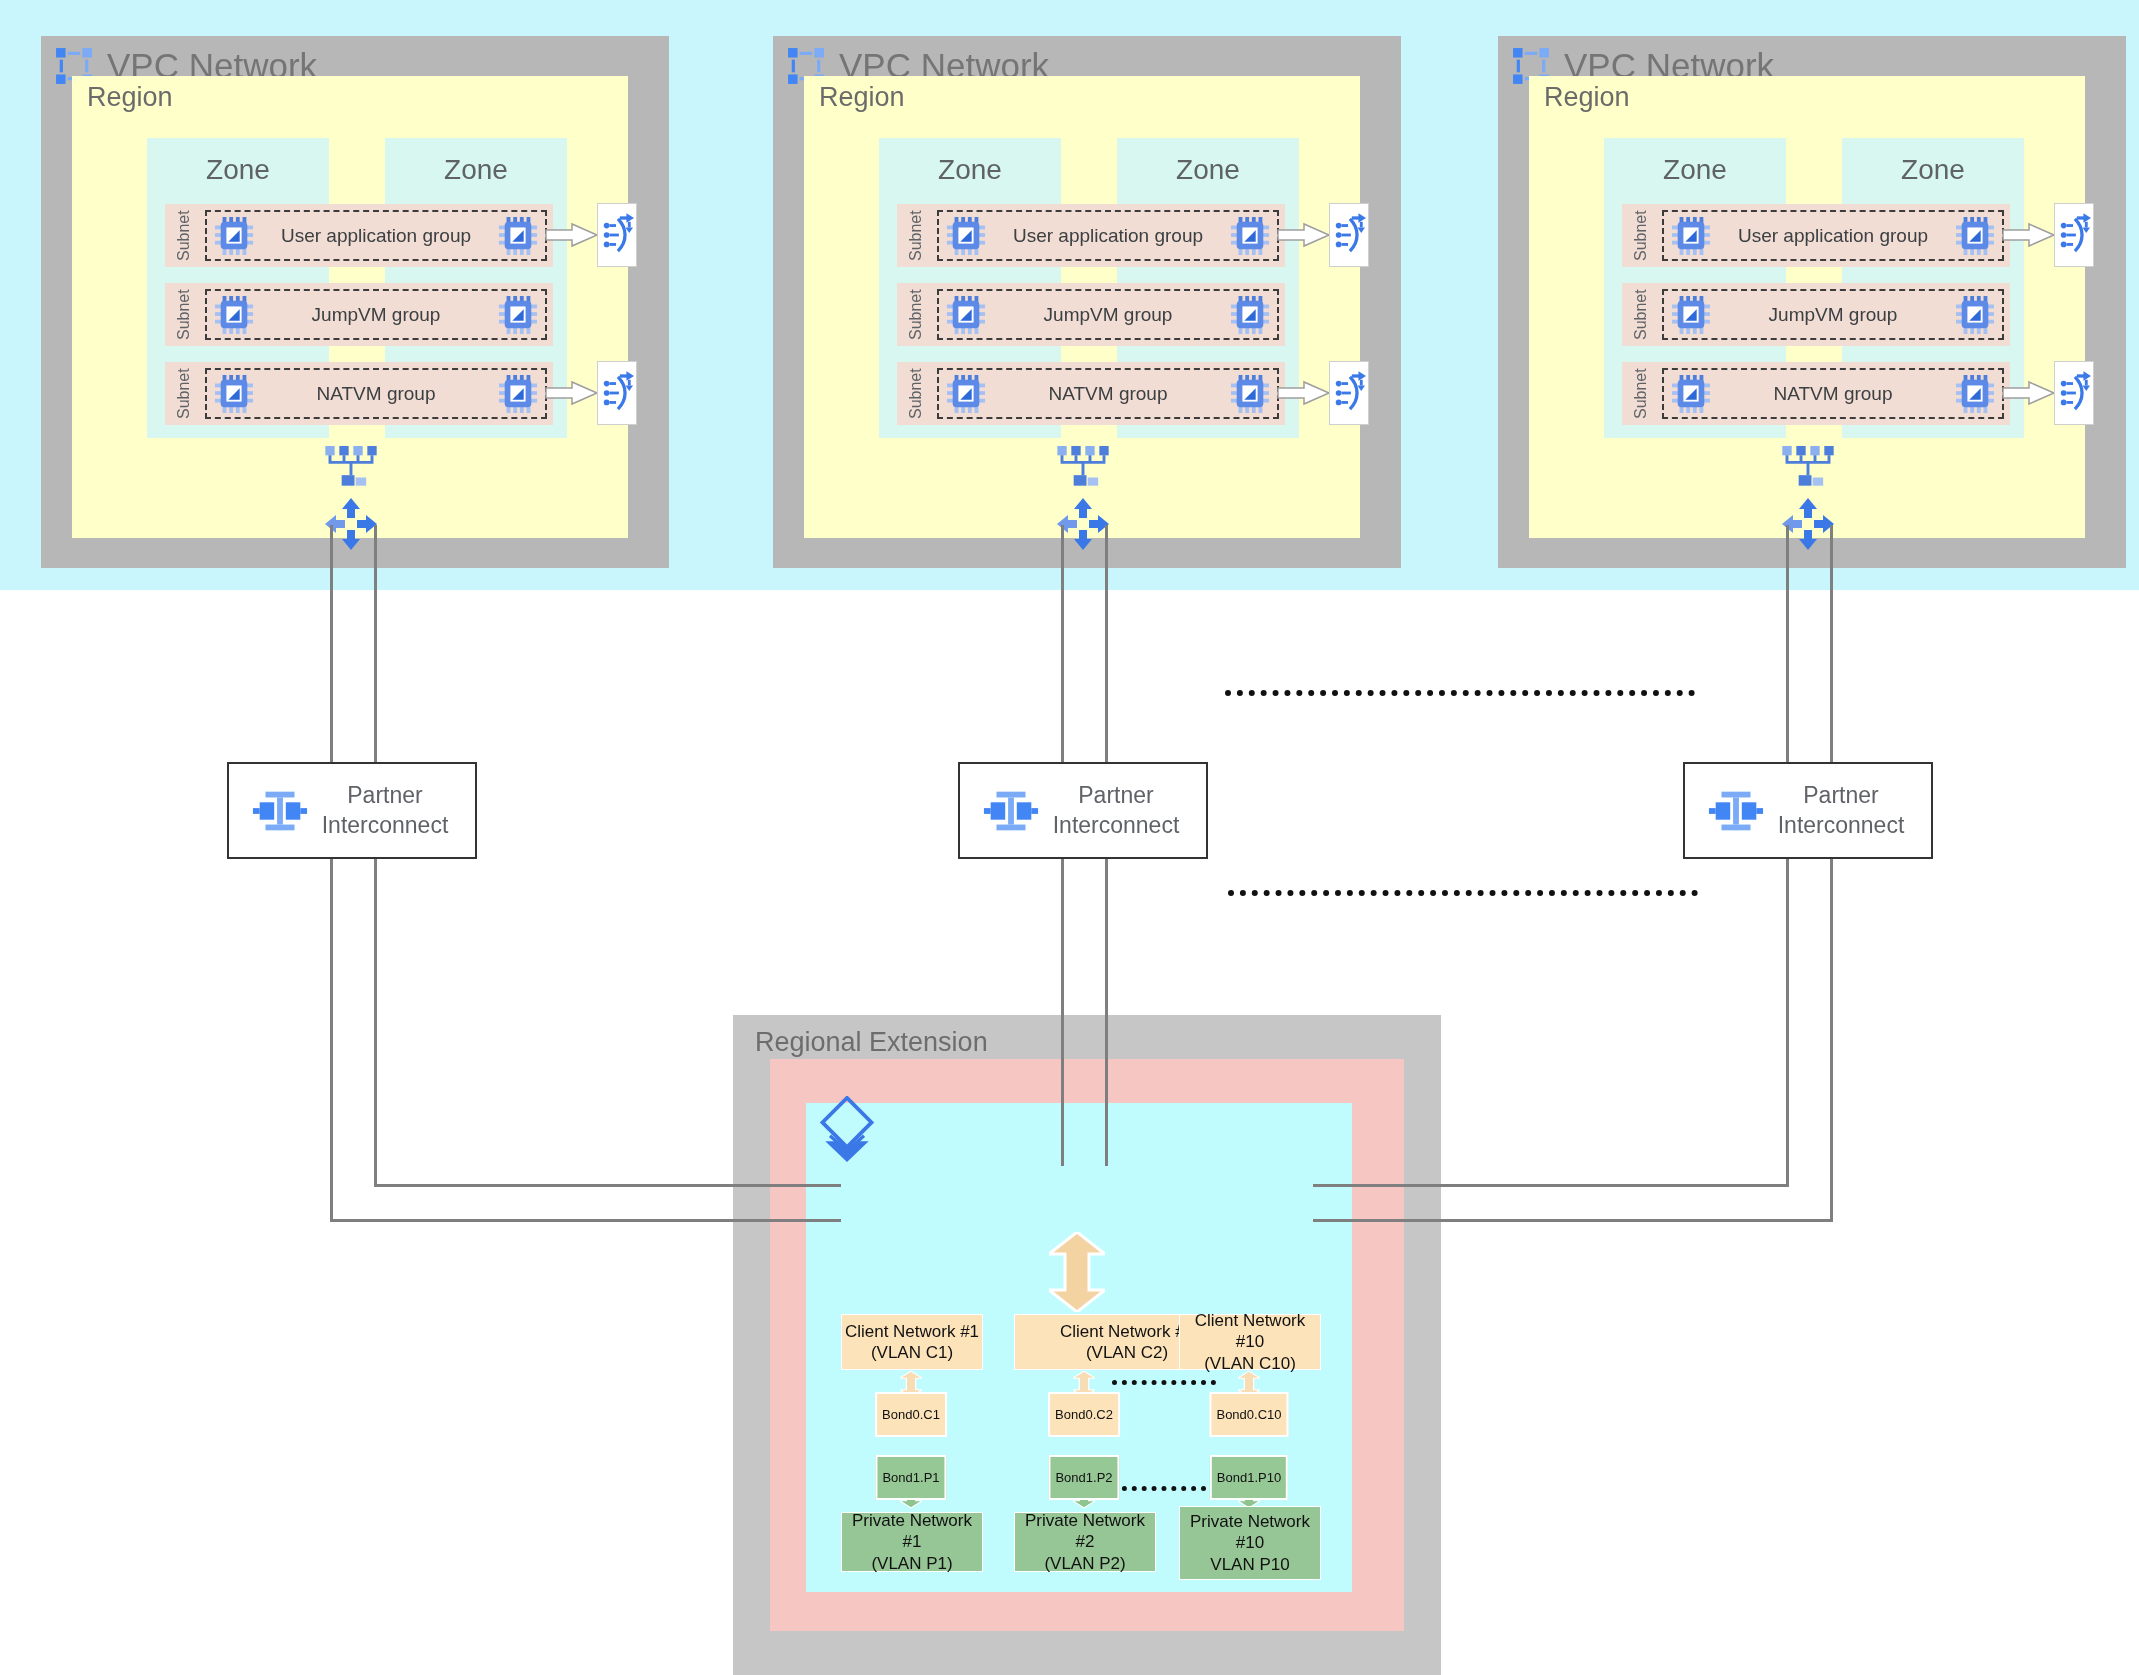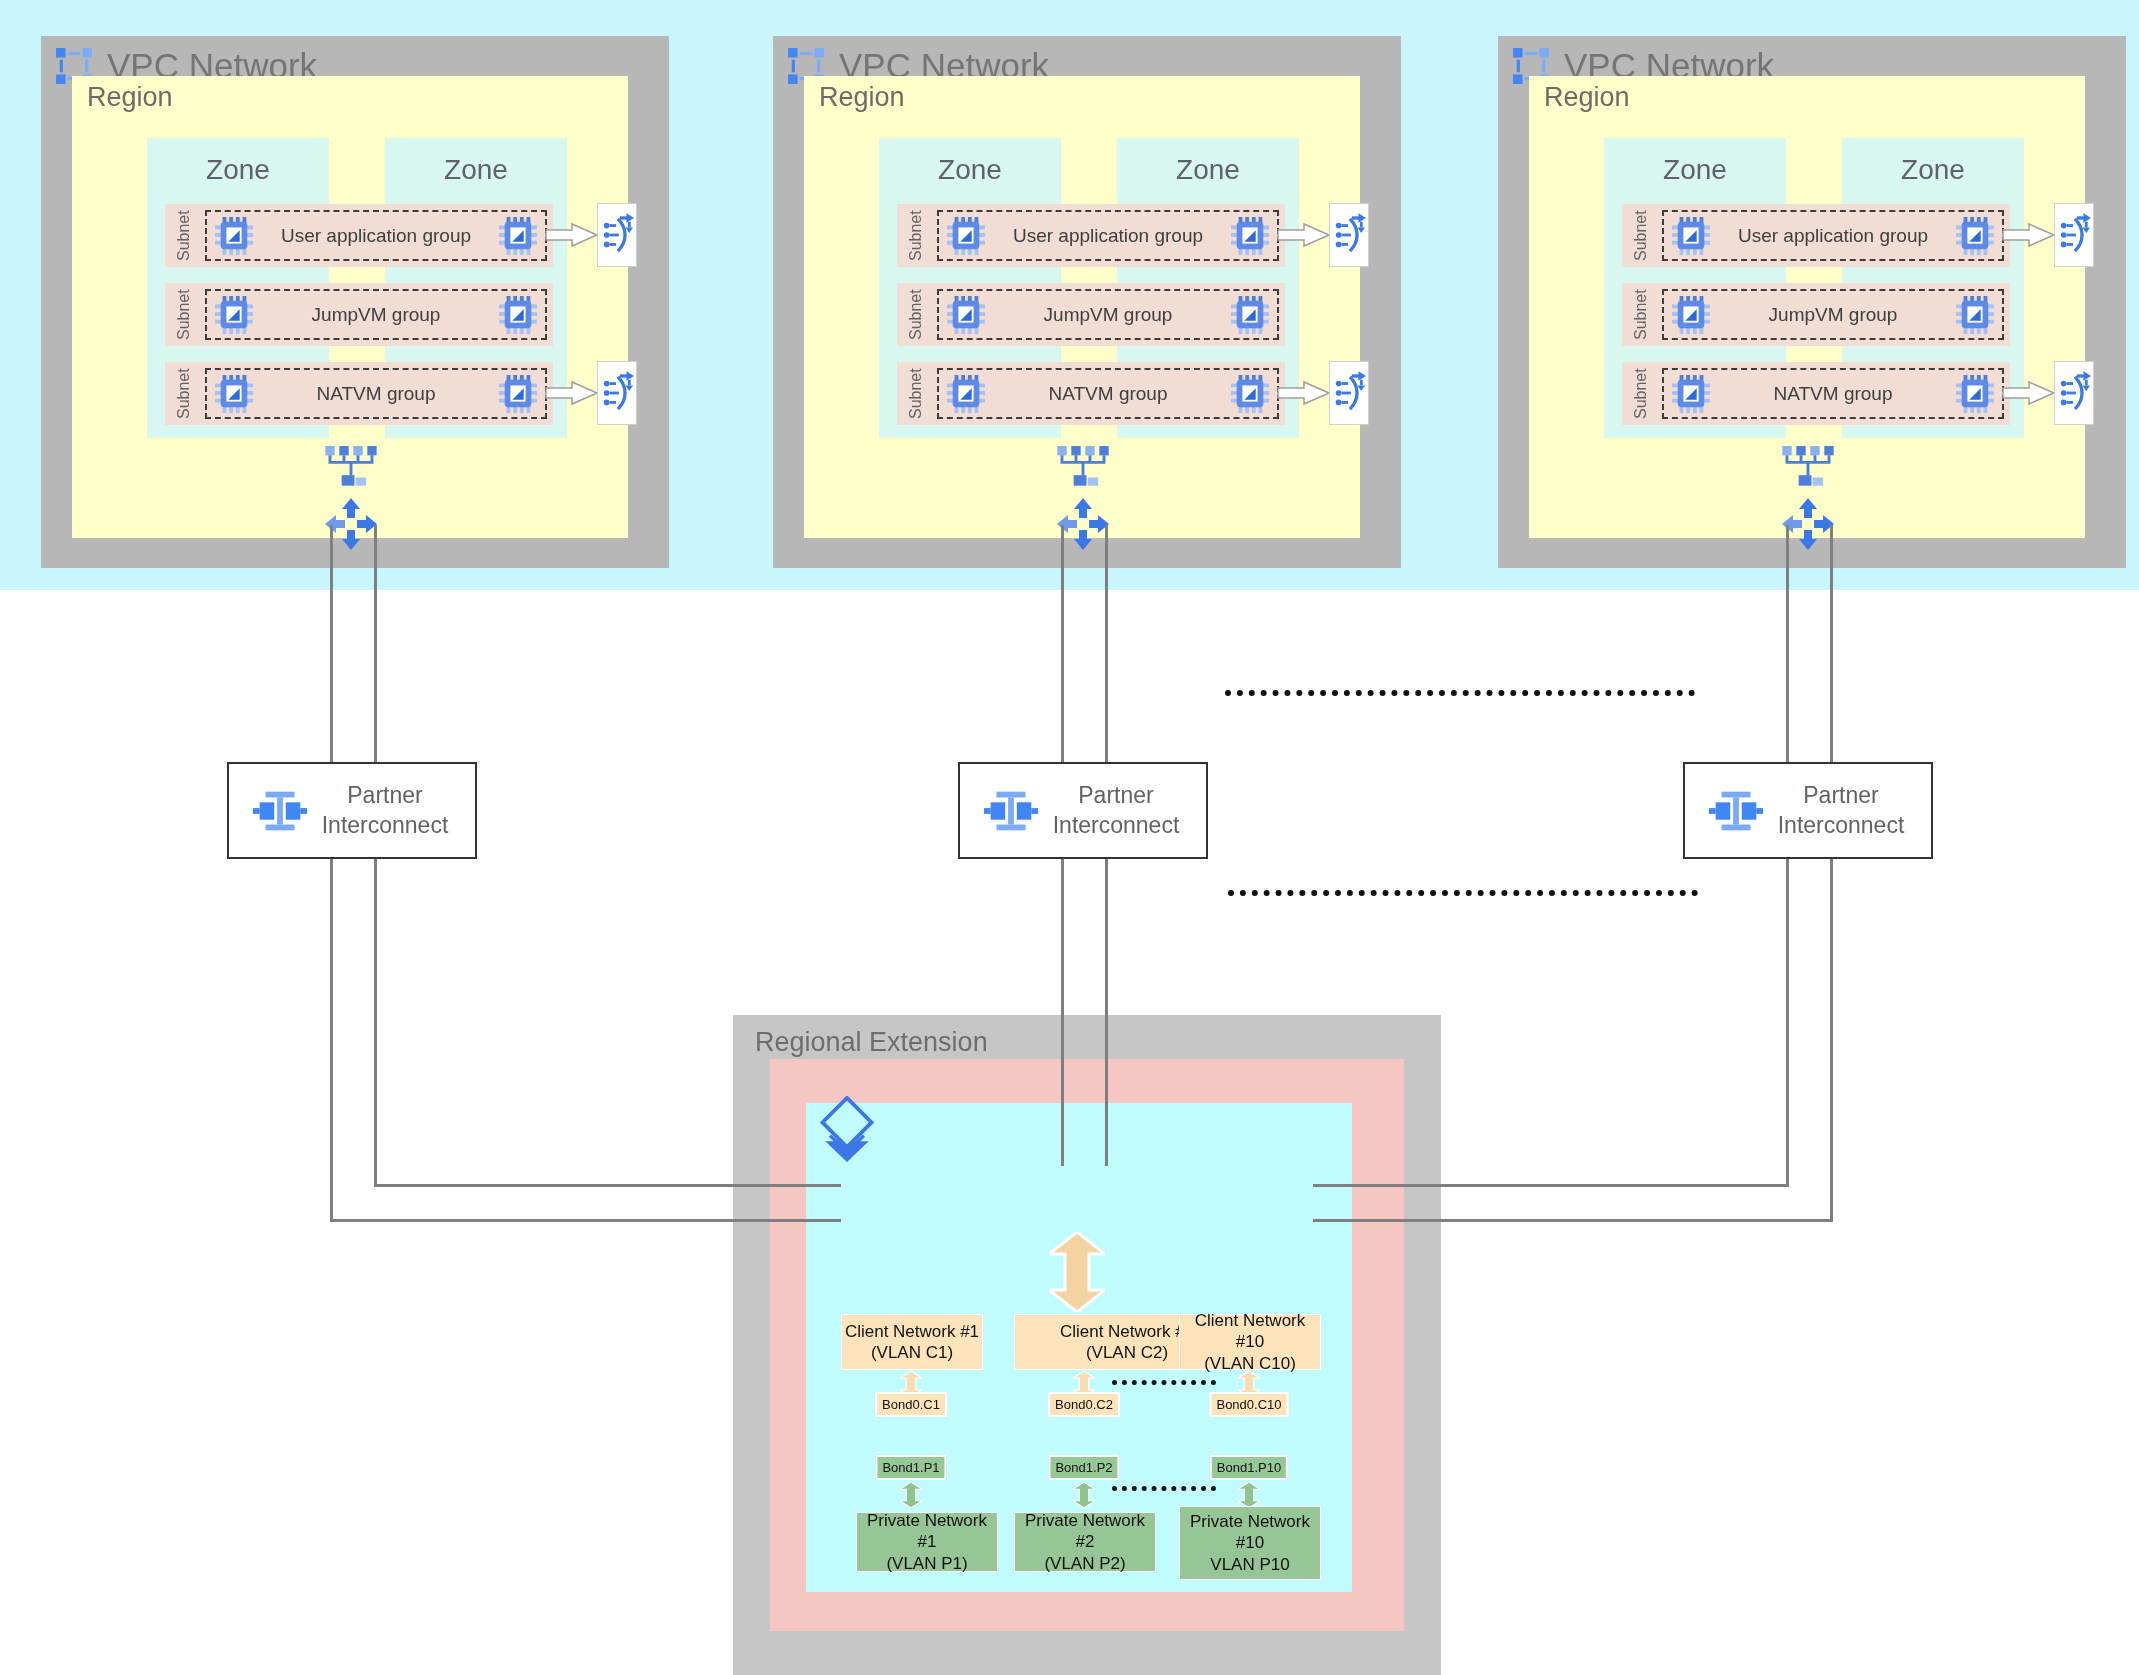--- a/index.html
+++ b/index.html
@@ -51,21 +51,21 @@
   .wheat-box{position:absolute;width:140px;height:54px;background:var(--client-wheat);border:1px solid #fff;
       display:flex;align-items:center;justify-content:center;text-align:center;font-size:17px;color:#111;
       white-space:pre-line;line-height:1.25;}
   .green-box{position:absolute;width:140px;height:58px;background:var(--private-green);border:1px solid #fff;
       display:flex;align-items:center;justify-content:center;text-align:center;font-size:17px;color:#111;
       white-space:pre-line;line-height:1.25;}
   .bms{position:absolute;left:108px;top:392px;width:478px;height:52px;background:var(--bms-purple);
       border:2px solid #fff;border-radius:28px;box-sizing:border-box;
       display:flex;align-items:center;justify-content:center;font-size:29px;color:#111;}
   .bond{position:absolute;transform:translateX(-50%);font-size:13px;color:#111;border:2px solid #fff;
-      padding:3px 5px;white-space:nowrap;z-index:5;}
+      padding:13px 5px;white-space:nowrap;z-index:5;}
   .bond.c{background:var(--client-wheat);} .bond.p{background:var(--bond-green);}
   .sm-arrow{position:absolute;width:22px;height:26px;transform:translateX(-50%);}
   .re-dots{position:absolute;width:104px;border-top:5px dotted #111;height:0;}
 </style>
 </head>
 <body>
 
 <div id="canvas">
 
   <svg width="0" height="0" style="position:absolute">
@@ -457,21 +457,21 @@
         <use href="#dbl-arrow-v" fill="#8fc48f"></use>
       </svg>
     <svg class="sm-arrow" style="left:351px;top:467px;" viewBox="0 0 28 40" preserveAspectRatio="none">
         <use href="#dbl-arrow-v" fill="#8fc48f"></use>
       </svg>
     <svg class="sm-arrow" style="left:516px;top:467px;" viewBox="0 0 28 40" preserveAspectRatio="none">
         <use href="#dbl-arrow-v" fill="#8fc48f"></use>
       </svg>
     <div class="re-dots" style="left:379px;top:471px;"></div>
 
-    <div class="green-box" style="left:108px;top:497px;margin-left:15px;">Private Network #1
+    <div class="green-box" style="left:108px;top:497px;">Private Network #1
 (VLAN P1)</div>
     <div class="green-box" style="left:281px;top:497px;">Private Network #2
 (VLAN P2)</div>
     <div class="green-box" style="left:446px;top:491px;height:72px;">Private Network
 #10
 VLAN P10</div>
   </div>
 
   <div class="abs line" style="left:330px;top:525px;width:3px;height:697px;z-index:20;"></div>
   <div class="abs line" style="left:374px;top:525px;width:3px;height:662px;z-index:20;"></div>

